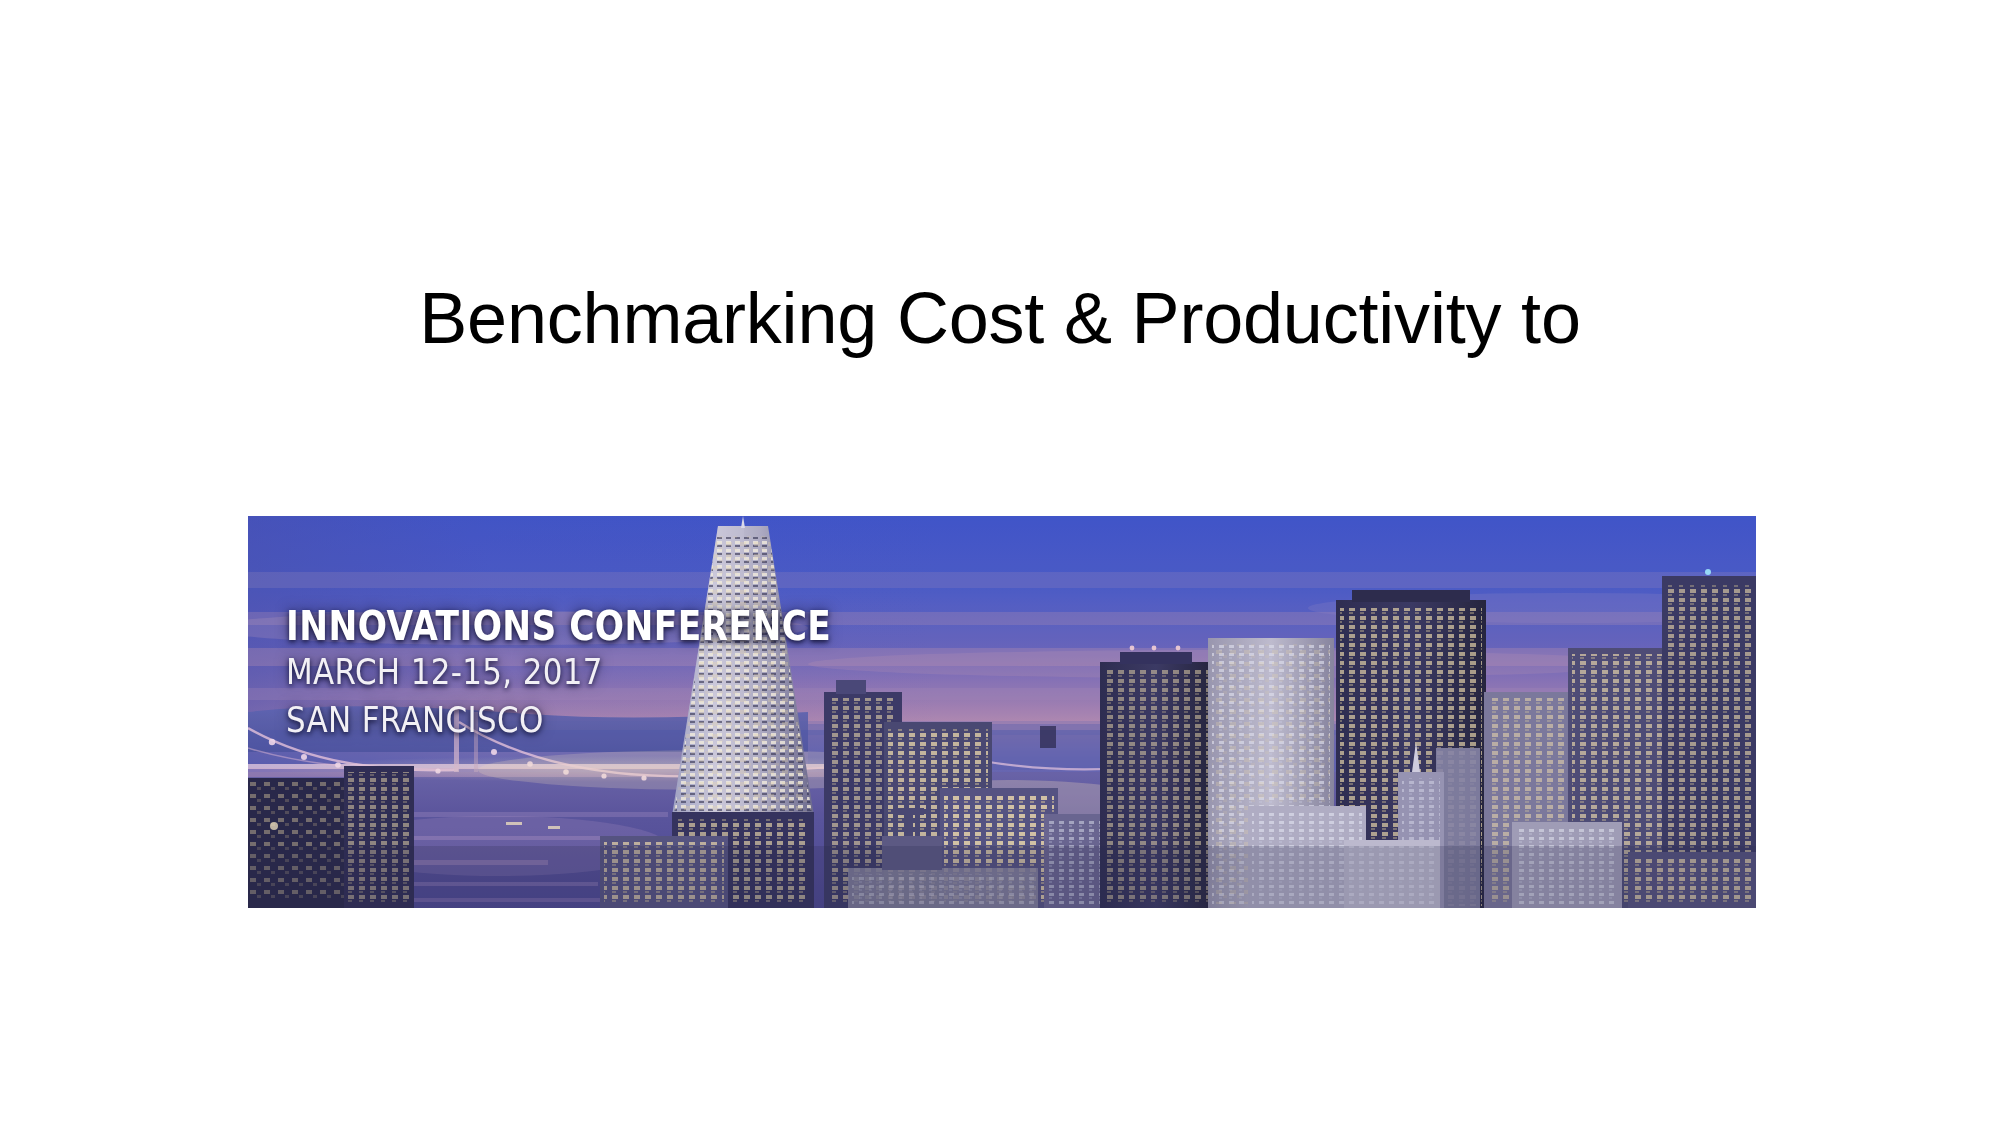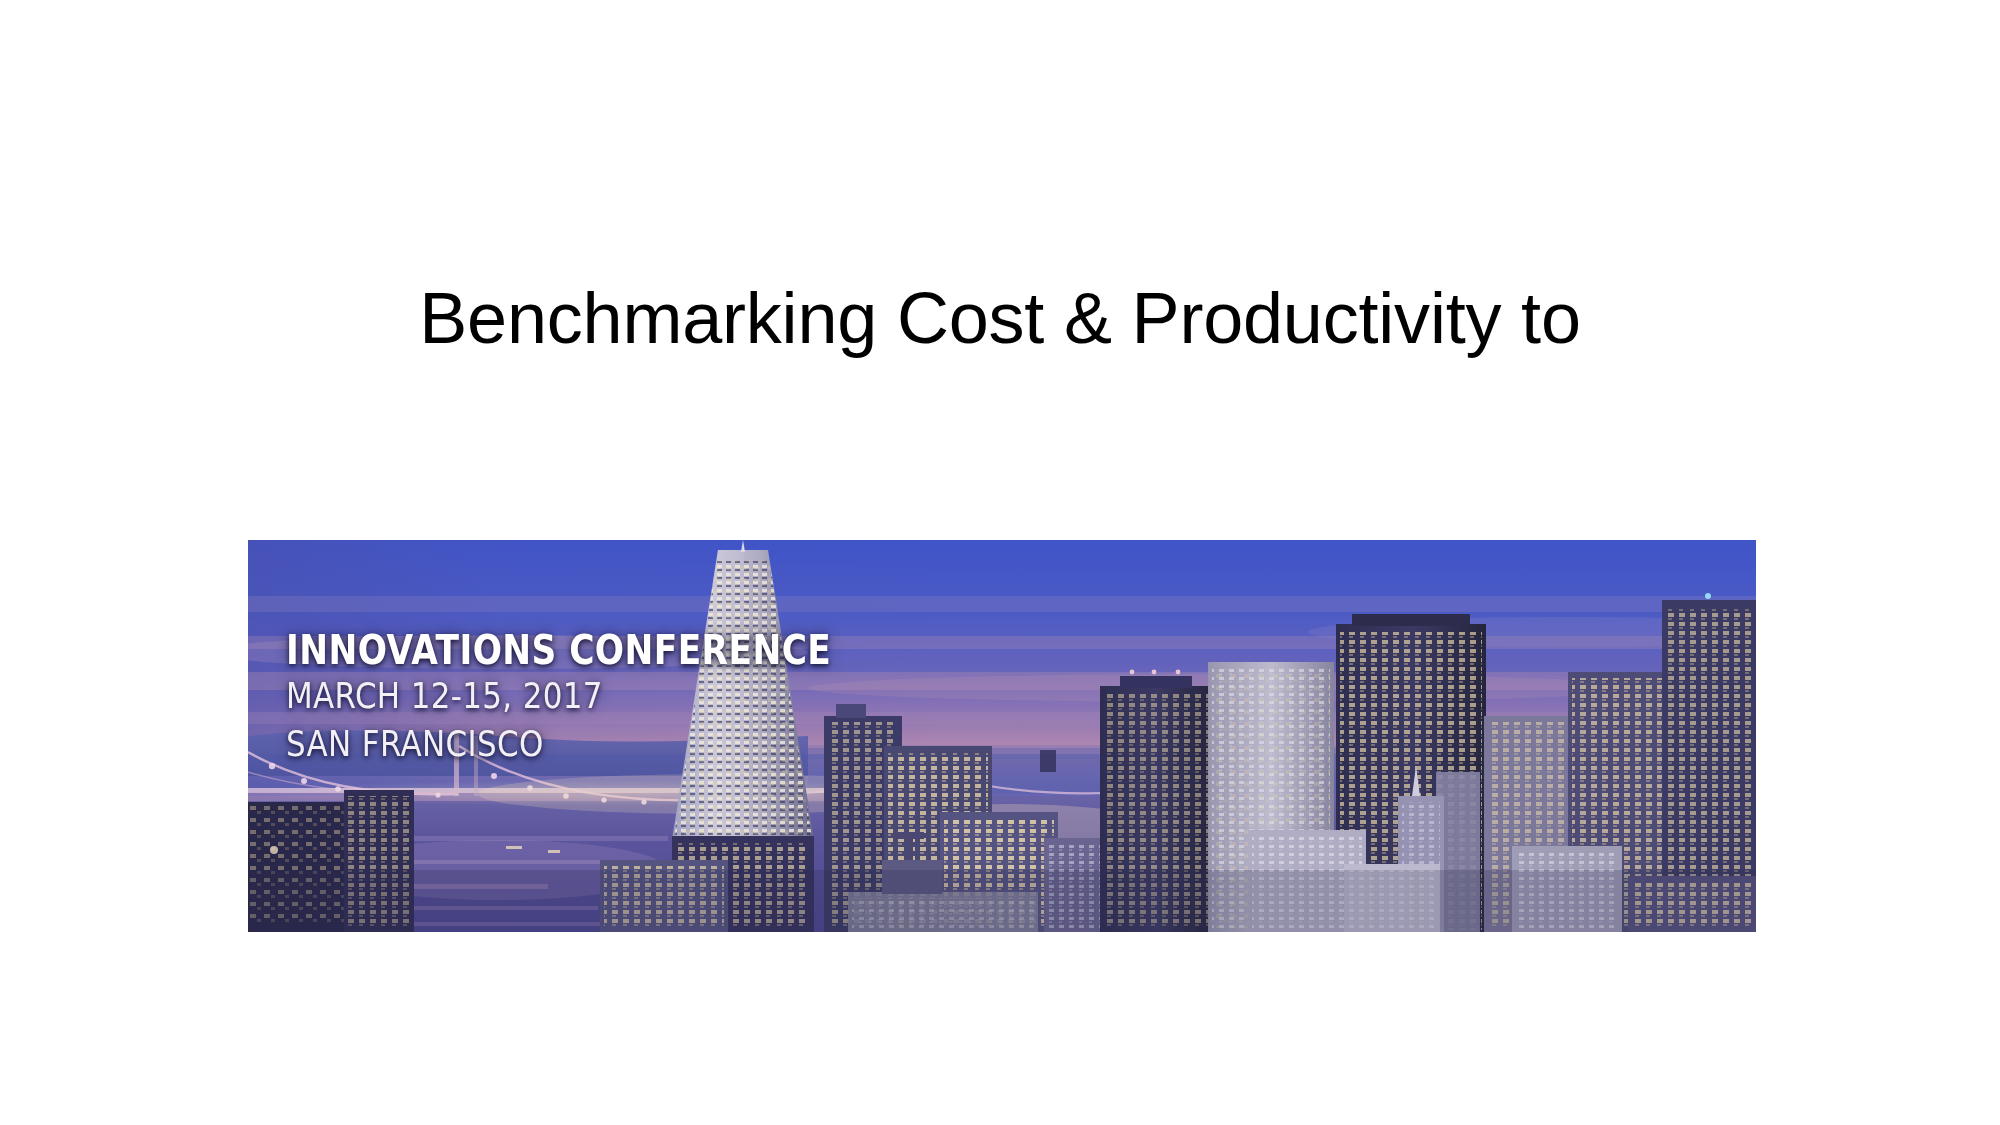--- a/index.html
+++ b/index.html
@@ -32,21 +32,21 @@
     color: #000000;
     font-weight: 400;
     letter-spacing: -0.2px;
     white-space: nowrap;
   }
 
   
   .banner {
     position: absolute;
     left: 248px;
-    top: 540px;
+    top: 516px;
     width: 1508px;
     height: 392px;
     overflow: hidden;
   }
   .banner svg { display:block; width:100%; height:100%; }
 
   .banner-text {
     position: absolute;
     left: 38px;
     top: 88px;

